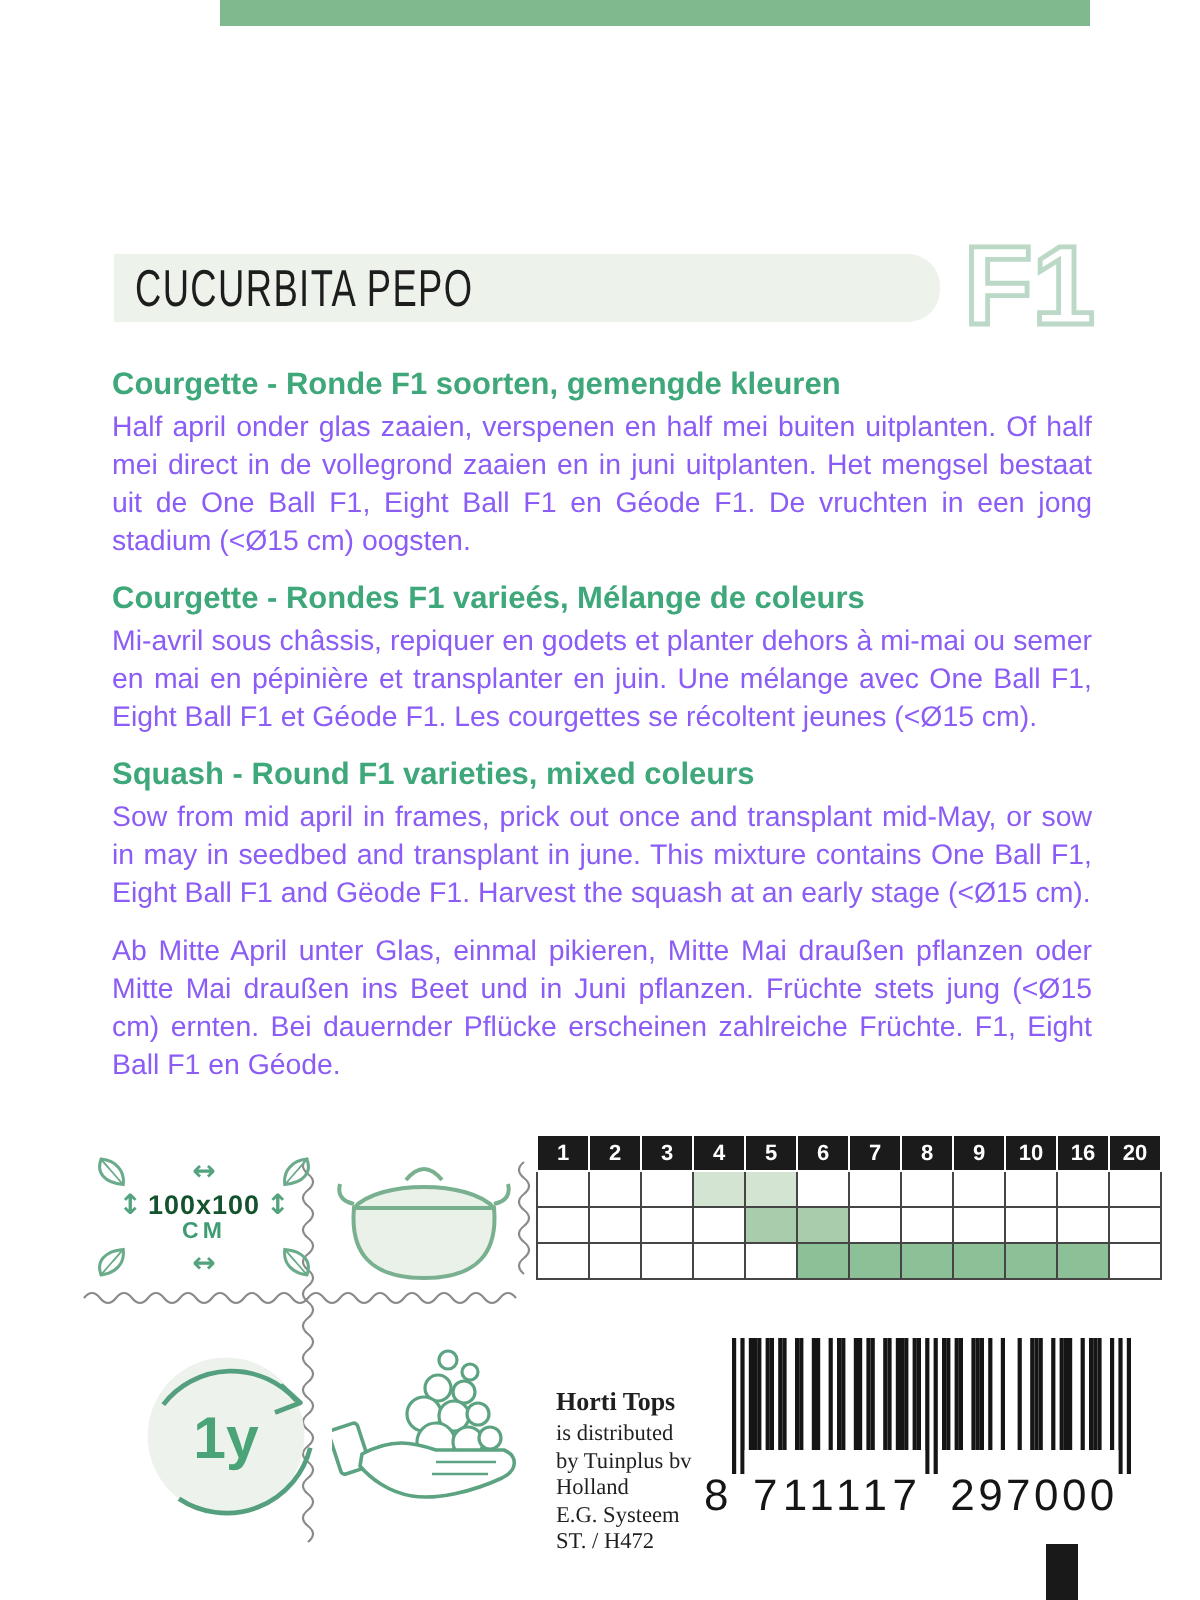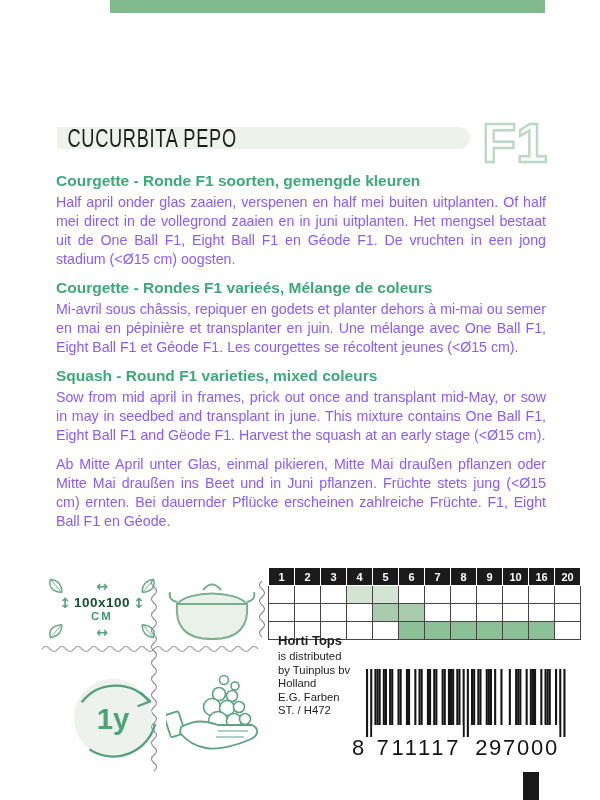--- a/index.html
+++ b/index.html
@@ -1,27 +1,27 @@
 <!DOCTYPE html>
 <html><head>
 <meta charset="utf-8">
 <style>
   html,body{margin:0;padding:0;}
   body{width:600px;height:800px;background:#ffffff;position:relative;overflow:hidden;
        font-family:"Liberation Sans",sans-serif;color:#3a3a3a;}
 
   .top-bar{position:absolute;left:110px;top:0;width:435px;height:13px;background:#7fb98d;}
 
-  .banner{position:absolute;left:57px;top:127px;width:413px;height:22px;background:#edf2eb;
+  .banner{position:absolute;left:57px;top:127px;width:413px;height:34px;background:#edf2eb;
           border-radius:0 16px 16px 0;display:flex;align-items:center;}
   .banner-title{font-size:26px;letter-spacing:1px;color:#1d1d1d;transform:scaleX(.70);
           transform-origin:left center;padding-left:15px;white-space:nowrap;}
   .f1-badge{position:absolute;left:480px;top:110px;}
 
-  .sections{position:absolute;left:56px;top:172px;width:490px;}
+  .sections{position:absolute;left:56px;top:184px;width:490px;}
   .section{margin-bottom:10px;}
   .section h2{margin:0 0 3px;font-size:15.5px;line-height:18px;color:#3fa87a;font-weight:bold;}
   .section p{margin:0;font-size:14.2px;line-height:19px;color:#8b5cf6;text-align:justify;}
 
   .icons-panel{position:absolute;left:40px;top:577px;width:225px;height:203px;}
   .divider-svg{position:absolute;left:0;top:0;}
 
   .spacing-icon{position:absolute;left:8px;top:0;width:108px;}
   .spc-row{display:flex;align-items:center;justify-content:space-between;height:17px;}
   .spc-mid{display:flex;align-items:center;justify-content:center;height:17px;gap:3px;}
@@ -39,21 +39,21 @@
 
   .calendar{position:absolute;left:268px;top:567px;}
   table.cal{border-collapse:collapse;border:1px solid #454545;}
   .cal th{width:25px;height:17px;background:#1b1b1b;color:#fff;font-size:11px;font-weight:bold;
           border:1px solid #fff;text-align:center;padding:0;font-family:"Liberation Sans",sans-serif;}
   .cal td{width:25px;height:17px;border:1px solid #454545;padding:0;}
   .legend{display:flex;align-items:center;margin-top:4px;font-size:11.5px;color:#2e2e2e;}
   .lg-item{display:flex;align-items:center;margin-right:13px;}
   .sw{width:30px;height:14px;display:inline-block;margin-right:7px;}
 
-  .distributor{position:absolute;left:278px;top:633px;width:92px;color:#1f1f1f;}
+  .distributor{position:absolute;left:278px;top:693px;width:92px;color:#1f1f1f;font-family:Liberation Serif, serif;}
   .distributor .name{font-weight:bold;font-size:13px;margin-bottom:2px;}
   .distributor .line{font-size:11.3px;line-height:13.5px;}
 
   .barcode{position:absolute;left:352px;top:667px;}
   .reg-mark{position:absolute;left:523px;top:772px;width:16px;height:28px;background:#191919;}
 </style>
 </head>
 <body>
 
 <div class="top-bar"></div>
@@ -221,21 +221,21 @@
       </tbody>
   </table>
 </div>
 
 <div class="distributor">
   <div class="name">Horti Tops</div>
   <div>
       <div class="line">is distributed</div>
       <div class="line">by Tuinplus bv</div>
       <div class="line">Holland</div>
-      <div class="line">E.G. Farben</div>
+      <div class="line">E.G. Systeem</div>
       <div class="line">ST. / H472</div>
     </div>
 </div>
 
 <svg class="barcode" width="228" height="92" viewBox="0 0 228 92">
     <rect x="14.00" y="2" width="2.10" height="68" fill="#151515"></rect>
     <rect x="18.20" y="2" width="2.10" height="68" fill="#151515"></rect>
     <rect x="22.40" y="2" width="2.10" height="68" fill="#151515"></rect>
     <rect x="24.50" y="2" width="2.10" height="68" fill="#151515"></rect>
     <rect x="26.60" y="2" width="2.10" height="68" fill="#151515"></rect>

